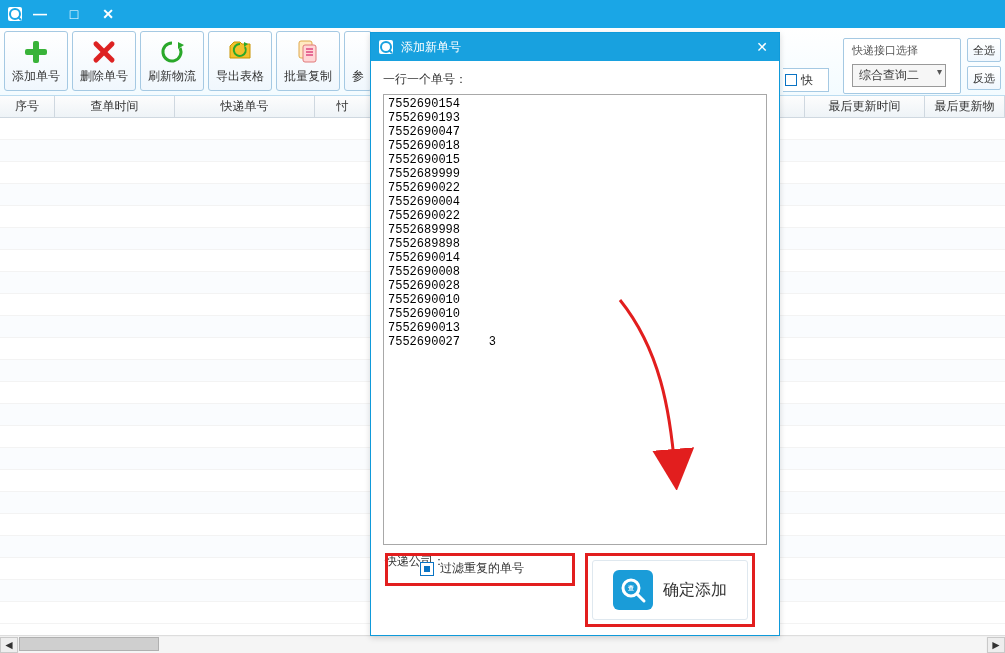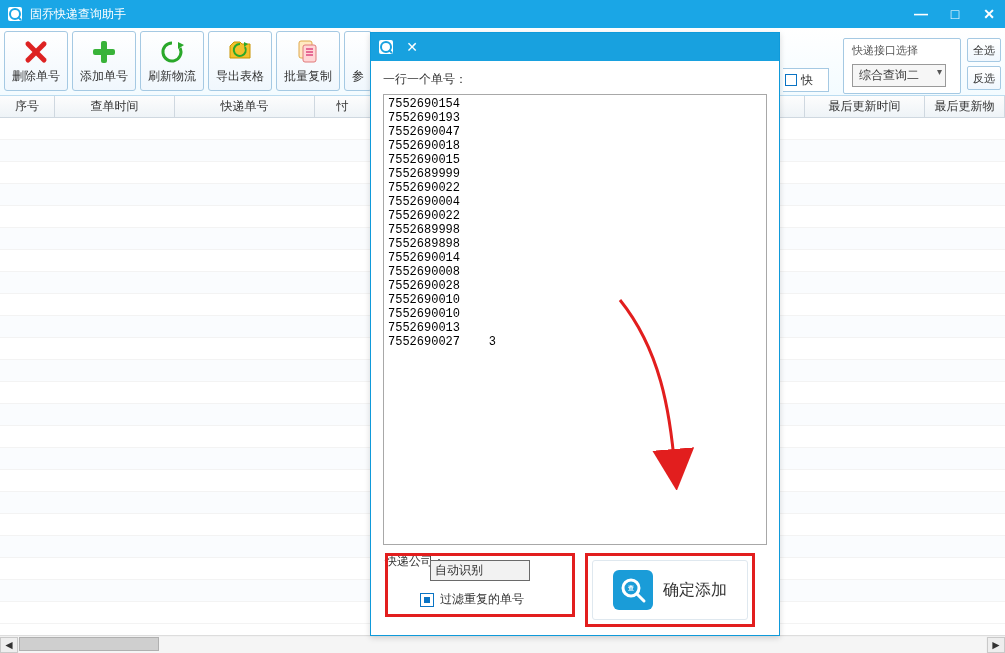--- a/index.html
+++ b/index.html
@@ -211,48 +211,47 @@
 <body>
 
 <div class="titlebar">
   <span class="app-icon">
     <svg width="16" height="16" viewBox="0 0 16 16">
       <rect x="1" y="1" width="14" height="14" rx="2" fill="#fff"></rect>
       <circle cx="8" cy="8" r="5" fill="none" stroke="#1aa6e6" stroke-width="2"></circle>
       <line x1="11" y1="11" x2="14" y2="14" stroke="#1aa6e6" stroke-width="2"></line>
     </svg>
   </span>
-  <span class="title">固乔快递查询助手</span>
   <div class="winbtns">
     <span class="winbtn">—</span>
     <span class="winbtn">□</span>
     <span class="winbtn">✕</span>
   </div>
 </div>
 
 <div class="toolbar-row">
+
+  <div class="tool-btn">
+    <span class="ic">
+      <svg width="26" height="26" viewBox="0 0 26 26">
+        <rect x="10" y="2" width="6" height="22" rx="2" fill="#39b339"></rect>
+        <rect x="2" y="10" width="22" height="6" rx="2" fill="#39b339"></rect>
+      </svg>
+    </span>
+    <span class="lbl">添加单号</span>
+  </div>
 
   <div class="tool-btn">
     <span class="ic">
       <svg width="24" height="24" viewBox="0 0 24 24">
         <line x1="4" y1="4" x2="20" y2="20" stroke="#d22" stroke-width="5" stroke-linecap="round"></line>
         <line x1="20" y1="4" x2="4" y2="20" stroke="#d22" stroke-width="5" stroke-linecap="round"></line>
       </svg>
     </span>
     <span class="lbl">删除单号</span>
-  </div>
-
-  <div class="tool-btn">
-    <span class="ic">
-      <svg width="26" height="26" viewBox="0 0 26 26">
-        <rect x="10" y="2" width="6" height="22" rx="2" fill="#39b339"></rect>
-        <rect x="2" y="10" width="22" height="6" rx="2" fill="#39b339"></rect>
-      </svg>
-    </span>
-    <span class="lbl">添加单号</span>
   </div>
 
   <div class="tool-btn">
     <span class="ic">
       <svg width="26" height="26" viewBox="0 0 26 26">
         <path d="M13 4 a9 9 0 1 0 8 5" fill="none" stroke="#2aa82a" stroke-width="3"></path>
         <polygon points="19,3 25,6 19,10" fill="#2aa82a"></polygon>
       </svg>
     </span>
     <span class="lbl">刷新物流</span>
@@ -357,20 +356,21 @@
 
 <div class="modal">
   <div class="modal-title">
     <span class="mt-icon">
       <svg width="16" height="16" viewBox="0 0 16 16">
         <rect x="1" y="1" width="14" height="14" rx="2" fill="#fff"></rect>
         <circle cx="8" cy="8" r="5" fill="none" stroke="#18a1df" stroke-width="2"></circle>
         <line x1="11" y1="11" x2="14" y2="14" stroke="#18a1df" stroke-width="2"></line>
       </svg>
     </span>
+    <span class="mt-text">添加新单号</span>
     <span class="mt-close">✕</span>
   </div>
 
   <div class="modal-body">
 
     <div class="modal-label">一行一个单号：</div>
     <textarea class="modal-textarea" spellcheck="false" style="">7552690154
 7552690193
 7552690047
 7552690018
@@ -391,25 +391,20 @@
 
     <div class="modal-bottom">
 
       <div style="display:flex; flex-direction:column; gap:6px;">
         <div class="courier-row" style="margin-left:2px;">
           <span>快递公司：</span>
         </div>
       </div>
 
       <div class="courier-box" style="margin-left:-70px; padding-top:4px;">
-        <div class="courier-row" style="justify-content:center;">
-          <div class="courier-select">
-            <span>自动识别</span>
-          </div>
-        </div>
         <div class="chk-row">
           <span class="chkbox checked"></span>
           <span>过滤重复的单号</span>
         </div>
       </div>
 
       <div class="confirm-wrap">
         <div class="confirm-btn">
           <span class="confirm-icon">
             <svg width="30" height="30" viewBox="0 0 30 30">

